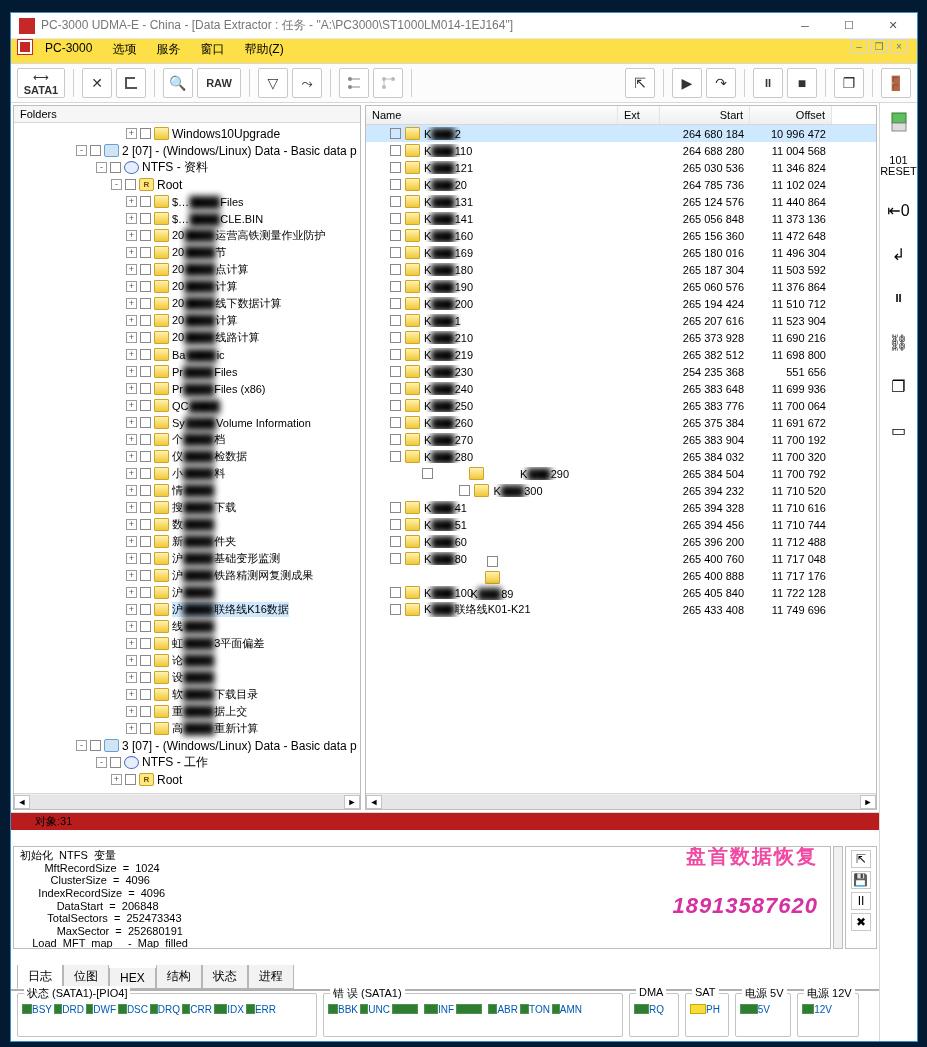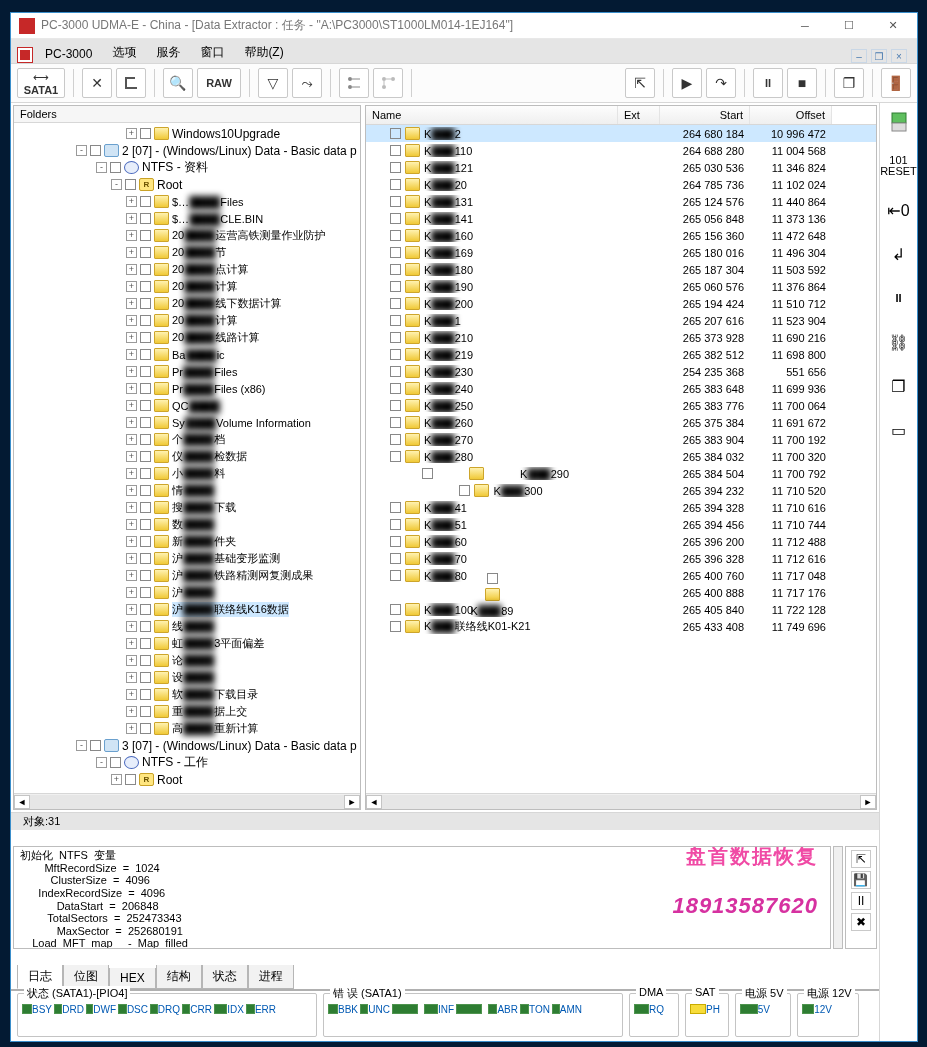--- a/index.html
+++ b/index.html
@@ -3,21 +3,21 @@
 <meta charset="utf-8">
 <style>
   *{box-sizing:border-box;margin:0;padding:0;font-family:"Microsoft YaHei","Segoe UI",Tahoma,sans-serif;font-size:11px;}
   body{width:927px;height:1047px;background:#031a33;overflow:hidden;}
   .frame{position:absolute;left:10px;top:12px;width:908px;height:1030px;background:#fff;border:1px solid #3a8ecb;display:flex;flex-direction:column;}
   .titlebar{height:26px;background:#fff;display:flex;align-items:center;padding:0 2px;border-bottom:1px solid #e8e8e8;}
   .titlebar .ico{width:16px;height:16px;background:#c62828;margin:0 6px;}
   .titlebar .ttxt{color:#777;font-size:12px;}
   .winctl{margin-left:auto;display:flex;}
   .winctl div{width:44px;height:26px;display:flex;align-items:center;justify-content:center;color:#555;}
-  .menubar{height:24px;display:flex;align-items:flex-end;padding:0 6px;gap:4px;position:relative;background:#e5e5e5;}
+  .menubar{height:24px;display:flex;align-items:flex-start;padding:0 6px;gap:4px;position:relative;background:#fde047;}
   .menubar .mico{width:16px;height:16px;border:1px solid #c62828;background:#fff;position:relative;}
   .menubar .mico:after{content:"";position:absolute;inset:2px;background:#c62828;}
   .mitem{padding:2px 8px;font-size:12px;color:#000;}
   .mdisub{margin-left:auto;display:flex;gap:4px;padding-right:4px;}
   .mdisub span{width:16px;height:14px;display:flex;align-items:center;justify-content:center;font-size:10px;color:#4a7bb0;border:1px solid #c9d7e6;}
   .toolbar{height:40px;border-top:1px solid #d7d7d7;border-bottom:1px solid #d7d7d7;display:flex;align-items:center;padding:0 4px;background:#fcfcfc;}
   .tbtn{min-width:30px;height:30px;border:1px solid #c9c9c9;background:#fff;margin:0 2px;display:flex;align-items:center;justify-content:center;font-size:14px;color:#333;border-radius:2px;}
   .tbtn .lbl{font-size:11px;font-weight:bold;}
   .tbtn.wide{min-width:48px;flex-direction:column;}
   .tsep{width:1px;height:28px;background:#d0d0d0;margin:0 6px;}
@@ -47,21 +47,21 @@
   .listhead .c{border-right:1px solid #e4e4e4;padding:3px 6px;background:linear-gradient(#fdfdfd,#efefef);}
   .list{flex:1;overflow:auto;scrollbar-width:thin;}
   .list .lr{display:flex;height:17px;align-items:center;}
   .list .lr.sel{background:#cde8ff;}
   .list .lc{padding:0 6px;overflow:hidden;white-space:nowrap;}
   .list .namec{display:flex;align-items:center;gap:4px;}
   .list .cb{width:11px;height:11px;border:1px solid #888;flex:0 0 auto;}
   .list .fic{width:15px;height:13px;flex:0 0 auto;}
   .num{font-family:Tahoma,sans-serif;text-align:right;}
   .blur{filter:blur(3px);display:inline-block;}
-  .objbar{height:18px;border-top:1px solid #d7d7d7;padding:1px 12px;background:#e5e5e5;font-size:12px;}
+  .objbar{height:18px;border-top:1px solid #d7d7d7;padding:1px 24px;background:#b91c1c;font-size:12px;}
   .lower{height:135px;display:flex;gap:2px;padding:16px 2px;}
   .log{flex:1;border:1px solid #bdbdbd;overflow:auto;font-family:"Courier New",monospace;font-size:13px;padding:2px 6px;white-space:pre;line-height:1.15;position:relative;}
   .watermark{position:absolute;right:12px;bottom:4px;text-align:right;pointer-events:none;}
   .watermark .w1{font-size:20px;color:#f04aa5;font-weight:bold;letter-spacing:2px;text-shadow:0 0 2px #fff;}
   .watermark .w2{font-size:22px;color:#d631a0;font-weight:bold;letter-spacing:1px;font-style:italic;}
   .logside{width:32px;border:1px solid #bdbdbd;display:flex;flex-direction:column;align-items:center;gap:3px;padding:3px 0;}
   .logside .sb{width:20px;height:18px;border:1px solid #c9c9c9;font-size:12px;text-align:center;line-height:16px;}
   .scrollspace{width:10px;border:1px solid #bdbdbd;background:#f0f0f0;}
   .tabs{height:24px;display:flex;align-items:flex-end;padding:0 6px;gap:0;}
   .tabs .t{border:1px solid #b6b6b6;border-top:none;padding:3px 10px;background:#f2f2f2;font-size:12px;position:relative;top:0;}
@@ -727,31 +727,20 @@
                 </div>
                 <div class="lc" style="width: 42px;"></div>
                 <div class="lc num" style="width: 90px;">265 396 200</div>
                 <div class="lc num" style="width: 82px;">11 712 488</div>
               </div>
               <div class="lr">
                 <div class="lc namec" style="width: 252px;">
                   <span style="width: 14px; display: inline-block;"></span>
                   <span class="cb"></span>
                   <span class="fic f-fold"></span>
-                  <span><span>K</span><span class="blur">███</span><span>70</span></span>
-                </div>
-                <div class="lc" style="width: 42px;"></div>
-                <div class="lc num" style="width: 90px;">265 396 328</div>
-                <div class="lc num" style="width: 82px;">11 712 616</div>
-              </div>
-              <div class="lr">
-                <div class="lc namec" style="width: 252px;">
-                  <span style="width: 14px; display: inline-block;"></span>
-                  <span class="cb"></span>
-                  <span class="fic f-fold"></span>
                   <span><span>K</span><span class="blur">███</span><span>80</span></span>
                 </div>
                 <div class="lc" style="width: 42px;"></div>
                 <div class="lc num" style="width: 90px;">265 400 760</div>
                 <div class="lc num" style="width: 82px;">11 717 048</div>
               </div>
               <div class="lr">
                 <div class="lc namec" style="width: 252px; flex-direction: column;">
                   <span style="width: 14px; display: inline-block;"></span>
                   <span class="cb"></span>

